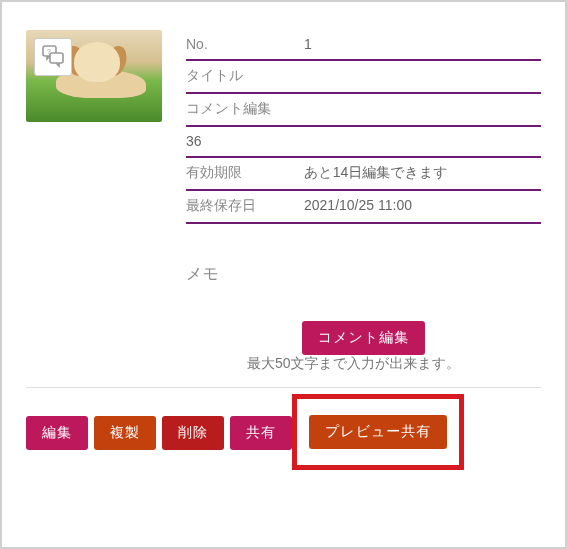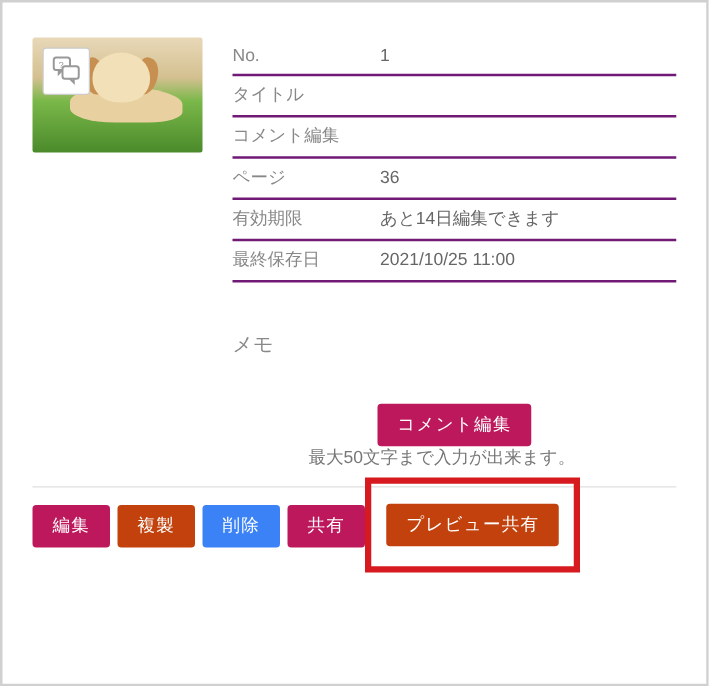--- a/index.html
+++ b/index.html
@@ -17,24 +17,24 @@
     .details { flex: 1; }
     .detail-row { display: flex; border-bottom: 2px solid #701a75; padding: 6px 0 7px 0; }
     .detail-label { width: 118px; color: #888; font-size: 14px; }
     .detail-value { color: #666; font-size: 14px; }
     .memo-section { margin-top: 40px; }
     .memo-label { color: #888; font-size: 16px; }
     .comment-btn-row { margin-top: 36px; display: flex; justify-content: center; }
     .btn { display: inline-flex; align-items: center; justify-content: center; padding: 8px 16px; font-size: 14px; color: #fff; border: none; border-radius: 3px; cursor: pointer; letter-spacing: 1px; }
     .btn-teal { background: #be185d; }
     .btn-orange { background: #c2410c; }
-    .btn-gray { background: #3b82f6; }
+    .btn-gray { background: #b91c1c; }
     .hint-row { text-align: center; padding-right: 20px; }
     .hint-text { color: #777; font-size: 14px; }
-    .actions-section { margin-top: 14px; border-top: 1px solid #e0e0e0; padding-top: 4px; display: flex; gap: 6px; align-items: center; }
+    .actions-section { margin-top: 14px; border-top: 1px solid #e0e0e0; padding-top: 18px; display: flex; gap: 6px; align-items: center; }
     .highlight-box { border: 5px solid #d61a1f; padding: 8px 12px; display: inline-flex; margin-left: -6px; margin-top: -12px; margin-bottom: -10px; padding-top: 16px; padding-bottom: 16px; }
   </style>
 </head>
 <body>
 
 <div class="container">
   <div class="main-row">
     <div class="thumb-wrap">
       <div class="dog">
         <div class="dog-body"></div>
@@ -61,21 +61,20 @@
       </div>
       <div class="detail-row">
         <div class="detail-label">タイトル</div>
         <div class="detail-value"></div>
       </div>
       <div class="detail-row">
         <div class="detail-label">コメント編集</div>
         <div class="detail-value"></div>
       </div>
       <div class="detail-row">
-        <div class="detail-label">ページ</div>
         <div class="detail-value">36</div>
       </div>
       <div class="detail-row">
         <div class="detail-label">有効期限</div>
         <div class="detail-value">あと14日編集できます</div>
       </div>
       <div class="detail-row">
         <div class="detail-label">最終保存日</div>
         <div class="detail-value">2021/10/25 11:00</div>
       </div>

